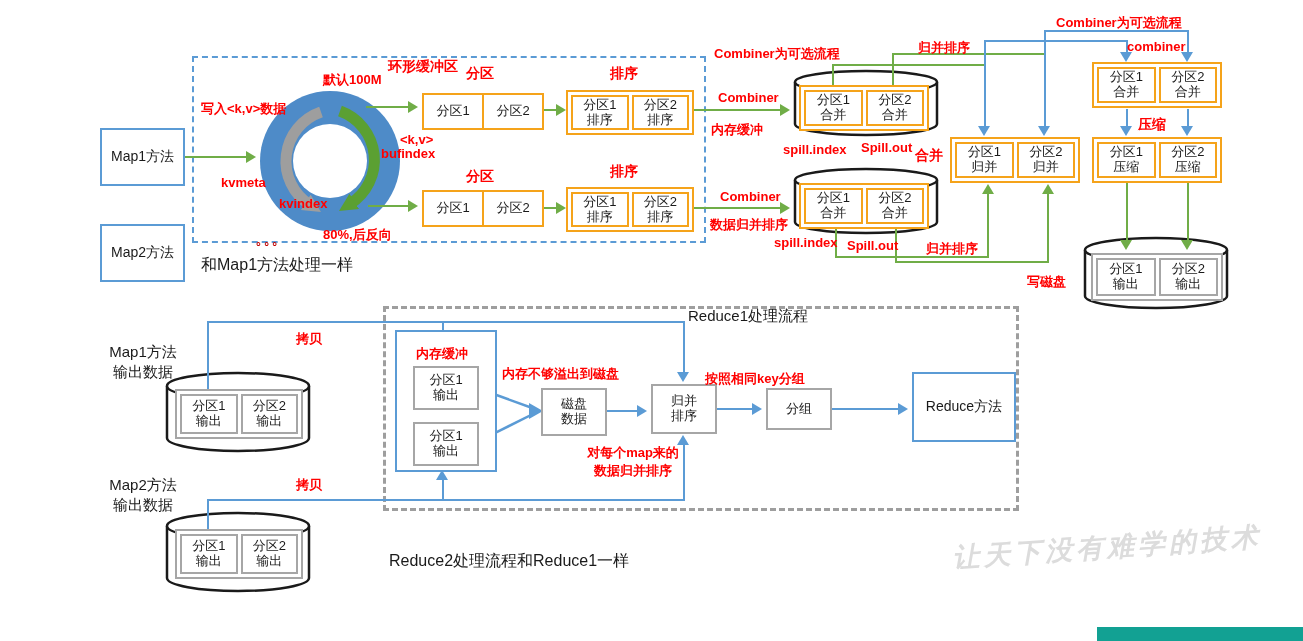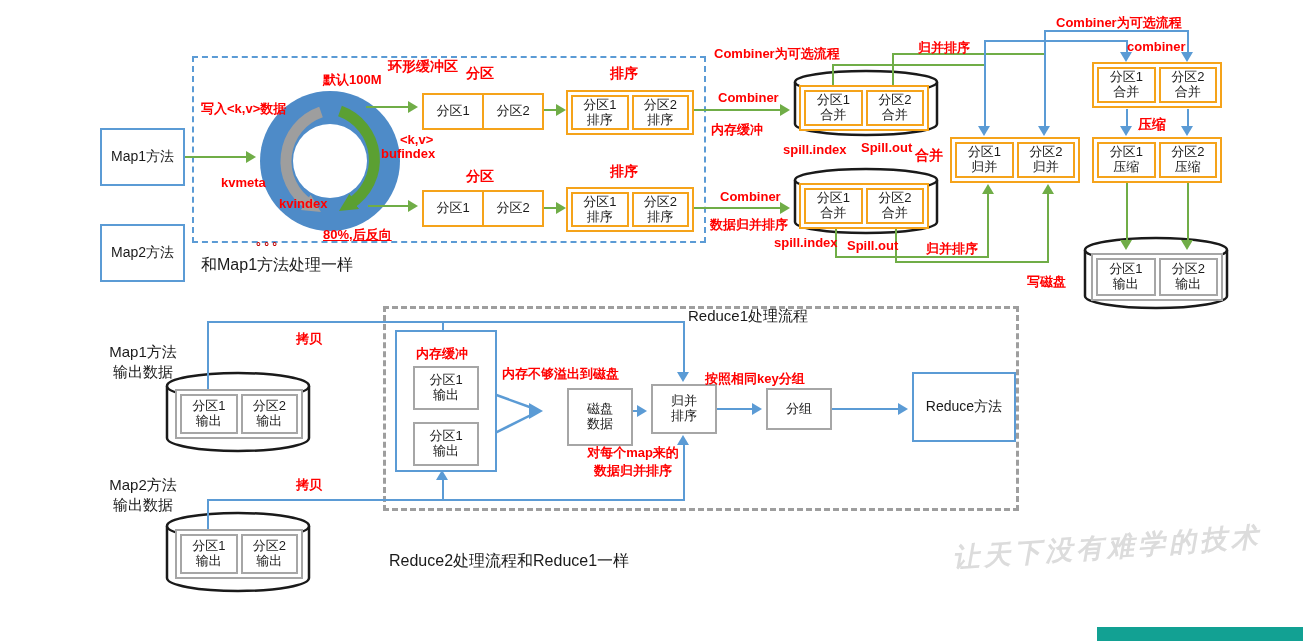--- a/index.html
+++ b/index.html
@@ -231,37 +231,37 @@
 输出</div>
     <div class="wcell">分区2
 输出</div>
   </div>
 
   <div class="bluebox" style="left:395px;top:330px;width:102px;height:142px;"></div>
   <div class="graybox" style="left:413px;top:366px;width:66px;height:44px;">分区1
 输出</div>
   <div class="graybox" style="left:413px;top:422px;width:66px;height:44px;">分区1
 输出</div>
-  <div class="graybox" style="left:567px;top:388px;width:66px;height:58px;font-family:Liberation Serif, serif;">磁盘
+  <div class="graybox" style="left:541px;top:388px;width:66px;height:48px;font-family:Liberation Serif, serif;">磁盘
 数据</div>
   <div class="graybox" style="left:651px;top:384px;width:66px;height:50px;">归并
 排序</div>
   <div class="graybox" style="left:766px;top:388px;width:66px;height:42px;">分组</div>
   <div class="bluebox" style="left:912px;top:372px;width:104px;height:70px;">
     <span>Reduce方法</span>
   </div>
 
   <div class="red" style="left:307px;top:71px;padding-left:16px;">默认100M</div>
   <div class="red red14" style="left:388px;top:58px;">环形缓冲区</div>
   <div class="red" style="left:201px;top:100px;">写入&lt;k,v&gt;数据</div>
   <div class="red" style="left:400px;top:132px;">&lt;k,v&gt;</div>
   <div class="red" style="left:381px;top:146px;">bufindex</div>
   <div class="red" style="left:221px;top:175px;">kvmeta</div>
   <div class="red" style="left:235px;top:196px;margin-left:44px;">kvindex</div>
-  <div class="red" style="left:323px;top:226px;text-decoration:underline;">80%,后反向</div>
+  <div class="red" style="left:323px;top:226px;">80%,后反向</div>
   <div class="red red14" style="left:466px;top:65px;">分区</div>
   <div class="red red14" style="left:610px;top:65px;">排序</div>
   <div class="red red14" style="left:466px;top:168px;">分区</div>
   <div class="red red14" style="left:610px;top:163px;">排序</div>
   <div class="red" style="left:714px;top:45px;">Combiner为可选流程</div>
   <div class="red" style="left:718px;top:90px;">Combiner</div>
   <div class="red" style="left:711px;top:121px;">内存缓冲</div>
   <div class="red" style="left:720px;top:189px;">Combiner</div>
   <div class="red" style="left:710px;top:216px;">数据归并排序</div>
   <div class="red" style="left:783px;top:142px;">spill.index</div>

